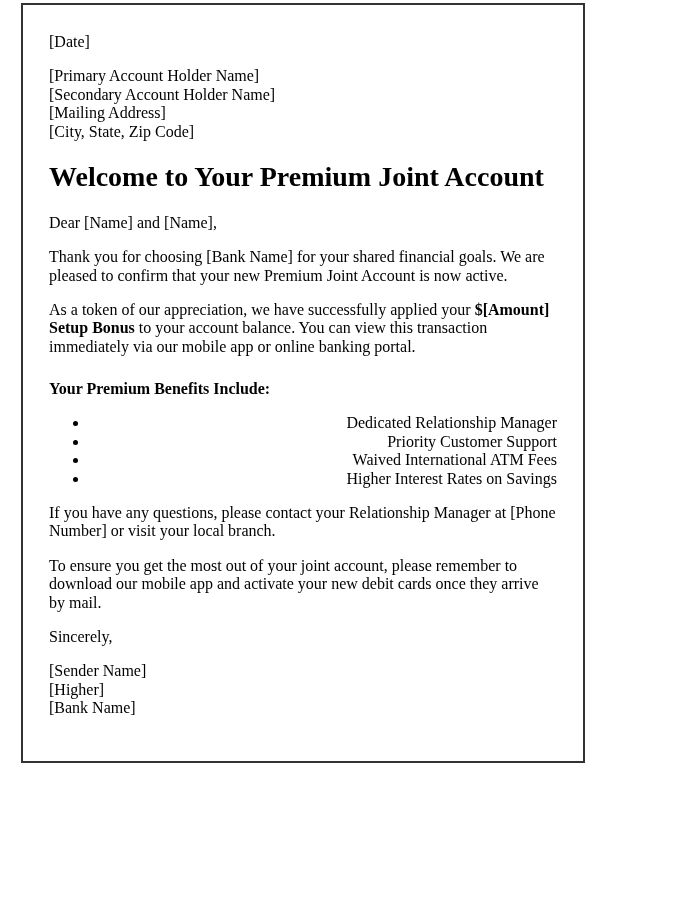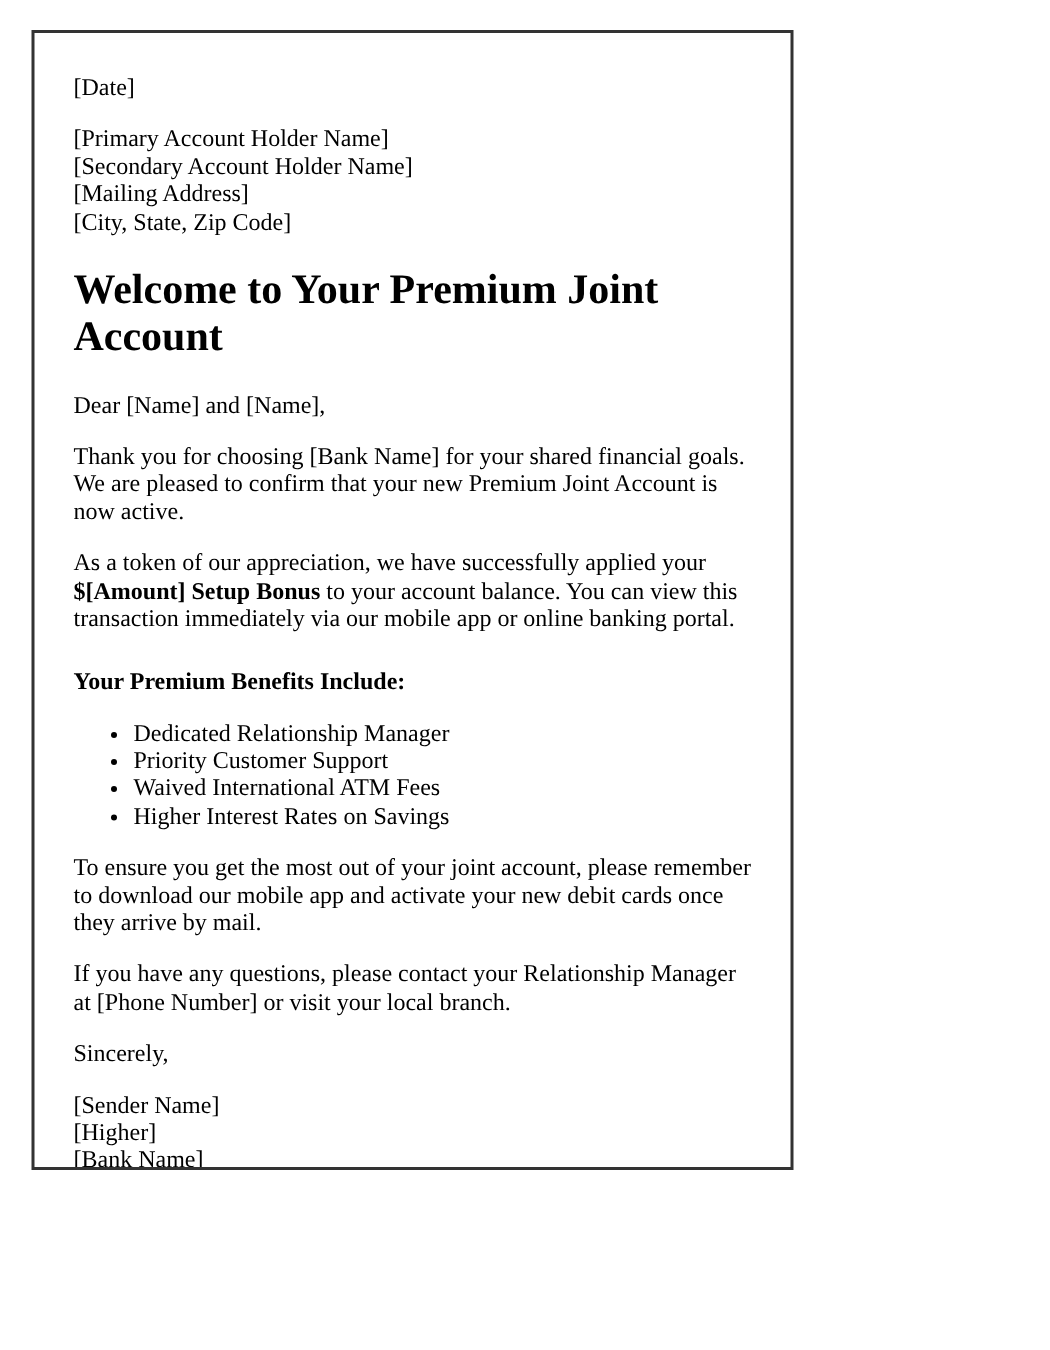--- a/index.html
+++ b/index.html
@@ -12,22 +12,22 @@
     height: 900px;
     position: relative;
     font-family: "Liberation Serif", "DejaVu Serif", serif;
     font-size: 16px;
     color: #000000;
     -webkit-font-smoothing: antialiased;
   }
   .letter-page {
     position: absolute;
     left: 21px;
-    top: 20px;
-    width: 508px;
+    top: 3px;
+    width: 564px;
     height: 760px;
     box-sizing: border-box;
     border: 2px solid #333333;
     background: #ffffff;
     padding: 12px 26px;
     overflow: hidden;
   }
   .letter-page p {
     margin: 16px 0;
     line-height: 1.15;
@@ -44,20 +44,21 @@
     margin-top: 24px;
   }
   ul.benefits-list {
     margin: 16px 0;
     padding-left: 40px;
     line-height: 1.15;
   }
   ul.benefits-list li {
     margin: 0;
     padding: 0;
+    text-align: right;
   }
   strong { font-weight: bold; }
 </style>
 </head>
 <body>
 
 <div class="letter-page">
 
   <p>[Date]</p>
 
@@ -78,23 +79,23 @@
 
   <p class="bold">Your Premium Benefits Include:</p>
 
   <ul class="benefits-list">
     <li>Dedicated Relationship Manager</li>
     <li>Priority Customer Support</li>
     <li>Waived International ATM Fees</li>
     <li>Higher Interest Rates on Savings</li>
   </ul>
 
+  <p>If you have any questions, please contact your Relationship Manager at [Phone Number] or visit your local branch.</p>
+
   <p>To ensure you get the most out of your joint account, please remember to download our mobile app and activate your new debit cards once they arrive by mail.</p>
-
-  <p>If you have any questions, please contact your Relationship Manager at [Phone Number] or visit your local branch.</p>
 
   <p>Sincerely,</p>
 
   <p>
     <span>[Sender Name]</span><br>
     <span>[Higher]</span><br>
     <span>[Bank Name]</span>
   </p>
 
 </div>

